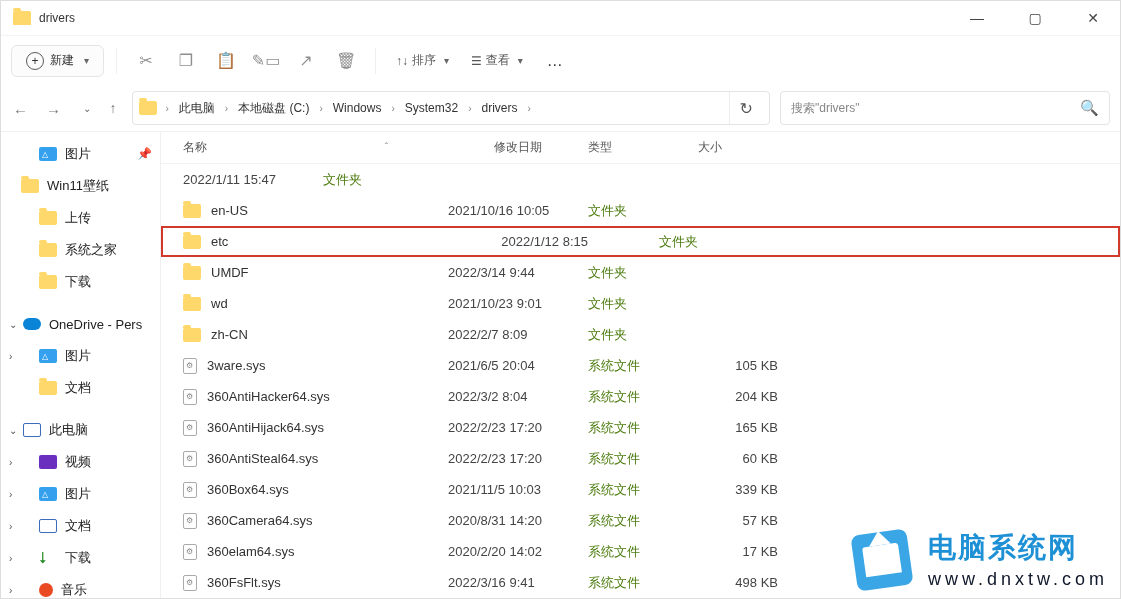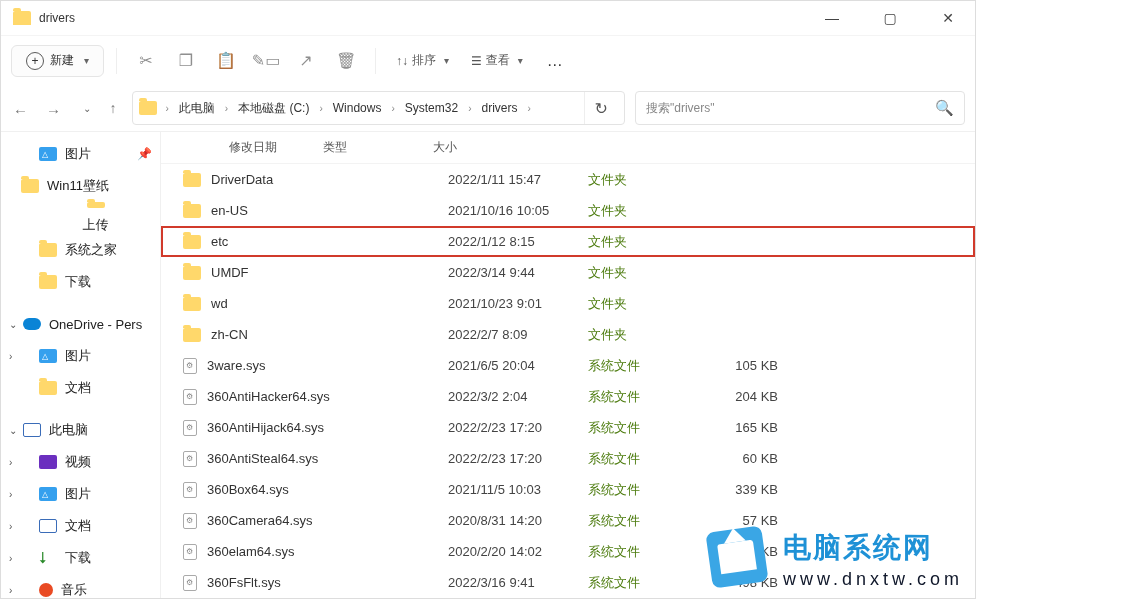--- a/index.html
+++ b/index.html
@@ -1,17 +1,17 @@
 <!DOCTYPE html>
 <html><head>
 <meta charset="utf-8">
 <style>
   * { box-sizing: border-box; }
   html, body { margin: 0; padding: 0; font-family: "Segoe UI", "Microsoft YaHei", sans-serif; font-size: 12px; color: #333; background: #fff; }
-  .window { width: 976px; height: 599px; display: flex; flex-direction: column; border: 1px solid #ddd; }
+  .window { width: 1121px; height: 599px; display: flex; flex-direction: column; border: 1px solid #ddd; }
 
   
   .titlebar { height: 34px; display: flex; align-items: center; justify-content: space-between; padding: 0 8px 0 12px; }
   .titlebar-left { display: flex; align-items: center; gap: 8px; }
   .titlebar-left .folder-ico { width: 18px; height: 14px; background: #FFD86B; border-radius: 2px 2px 0 0; position: relative; }
   .titlebar-left .folder-ico::before { content: ""; position: absolute; top: -3px; left: 0; width: 8px; height: 3px; background: #FFD86B; border-radius: 2px 2px 0 0; }
   .titlebar-ctrls { display: flex; gap: 20px; align-items: center; }
   .titlebar-ctrls .ctrl { width: 38px; height: 28px; display: flex; align-items: center; justify-content: center; font-size: 14px; color: #444; }
 
   
@@ -58,31 +58,31 @@
   .main { flex: 1; display: flex; flex-direction: column; overflow: hidden; position: relative; }
   .cols { display: flex; align-items: center; padding: 0 10px 0 22px; height: 32px; border-bottom: 1px solid #f3f3f3; color: #555; font-size: 12px; }
   .col-name { width: 265px; display:flex; align-items:center; gap: 60px; }
   .col-name .sort { color:#888; font-size:10px; margin-left:auto; margin-right:60px; }
   .col-mod { width: 140px; text-align: center; }
   .col-type { width: 110px; }
   .col-size { width: 90px; text-align: left; }
 
   .rows { flex: 1; overflow: hidden; }
   .row { display: flex; align-items: center; padding: 0 10px 0 22px; height: 31px; font-size: 13px; color: #333; }
-  .row.highlight { outline: 2px solid #d13a2b; outline-offset: -2px; }
+  .row.highlight { outline: 2px solid #d13a2b; outline-offset: -2px; text-align: right; }
   .cell-name { width: 265px; display:flex; align-items:center; gap: 10px; }
   .cell-mod { width: 140px; color: #444; }
   .cell-type { width: 110px; color: #4d7c0f; }
   .cell-size { width: 90px; color: #444; text-align: right; padding-right: 10px; }
 
   .ico-sys { width:14px; height:16px; border:1px solid #aaa; border-radius:2px; position:relative; }
   .ico-sys::before { content:"⚙"; color:#888; font-size:8px; position:absolute; left:2px; top:2px; }
 
   
-  .overlay { position: absolute; right: 12px; bottom: 8px; display: flex; align-items: flex-start; gap: 18px; pointer-events: none; }
+  .overlay { position: absolute; right: 12px; bottom: 8px; display: flex; align-items: center; gap: 18px; pointer-events: none; }
   .o-logo { width: 56px; height: 56px; background:#3aa6e5; border-radius:8px; transform: rotate(-8deg); display:flex; align-items:center; justify-content:center; }
   .o-logo-inner { width: 36px; height: 30px; background:#fff; border-radius:3px 3px 0 0; position:relative; }
   .o-logo-inner::before { content:""; position:absolute; top:-14px; left:7px; width:0; height:0; border-left:11px solid transparent; border-right:11px solid transparent; border-bottom:14px solid #fff; }
   .o-text { display:flex; flex-direction:column; }
   .o-title { color:#1e91d6; font-size: 28px; font-weight: 700; letter-spacing: 2px; }
   .o-url { color:#0f172a; font-size: 18px; letter-spacing: 4px; margin-top: 2px; }
 </style>
 </head>
 <body>
 
@@ -159,21 +159,21 @@
     <div class="sidebar" id="sidebar">
         <div class="sb-item" style="padding-left: 38px;">
           <span class="sb-icon ico-pic"></span>
           <span>图片</span>
           <span class="pin">📌</span>
         </div>
         <div class="sb-item" style="padding-left: 20px; align-items: center;">
           <span class="sb-icon ico-folder"></span>
           <span>Win11壁纸</span>
         </div>
-        <div class="sb-item" style="padding-left: 38px; flex-direction: column;">
+        <div class="sb-item" style="padding-left: 38px;">
           <span class="sb-icon ico-folder"></span>
           <span>上传</span>
         </div>
         <div class="sb-item" style="padding-left: 38px;">
           <span class="sb-icon ico-folder"></span>
           <span>系统之家</span>
         </div>
         <div class="sb-item" style="padding-left: 38px;">
           <span class="sb-icon ico-folder"></span>
           <span>下载</span>
@@ -220,30 +220,30 @@
           <span>下载</span>
         </div>
         <div class="sb-item" style="padding-left: 38px;">
           <span class="sb-exp">›</span>
           <span class="sb-icon ico-music"></span>
           <span>音乐</span>
         </div>
       </div>
     <div class="main">
       <div class="cols">
+        <div class="col-name">
+          <span>名称</span>
+          <span class="sort">ˆ</span>
+        </div>
         <div class="col-mod">修改日期</div>
         <div class="col-type">类型</div>
         <div class="col-size">大小</div>
       </div>
       <div class="rows" id="rows">
           <div class="row">
-            <div class="cell-name">
-              <span class="sb-icon ico-folder"></span>
-              <span>DriverData</span>
-            </div>
             <div class="cell-mod">2022/1/11 15:47</div>
             <div class="cell-type">文件夹</div>
             <div class="cell-size"></div>
           </div>
           <div class="row">
             <div class="cell-name">
               <span class="sb-icon ico-folder"></span>
               <span>en-US</span>
             </div>
             <div class="cell-mod">2021/10/16 10:05</div>
@@ -293,21 +293,21 @@
             </div>
             <div class="cell-mod">2021/6/5 20:04</div>
             <div class="cell-type">系统文件</div>
             <div class="cell-size">105 KB</div>
           </div>
           <div class="row">
             <div class="cell-name">
               <span class="ico-sys"></span>
               <span>360AntiHacker64.sys</span>
             </div>
-            <div class="cell-mod">2022/3/2 2:04</div>
+            <div class="cell-mod">2022/3/2 8:04</div>
             <div class="cell-type">系统文件</div>
             <div class="cell-size">204 KB</div>
           </div>
           <div class="row">
             <div class="cell-name">
               <span class="ico-sys"></span>
               <span>360AntiHijack64.sys</span>
             </div>
             <div class="cell-mod">2022/2/23 17:20</div>
             <div class="cell-type">系统文件</div>

